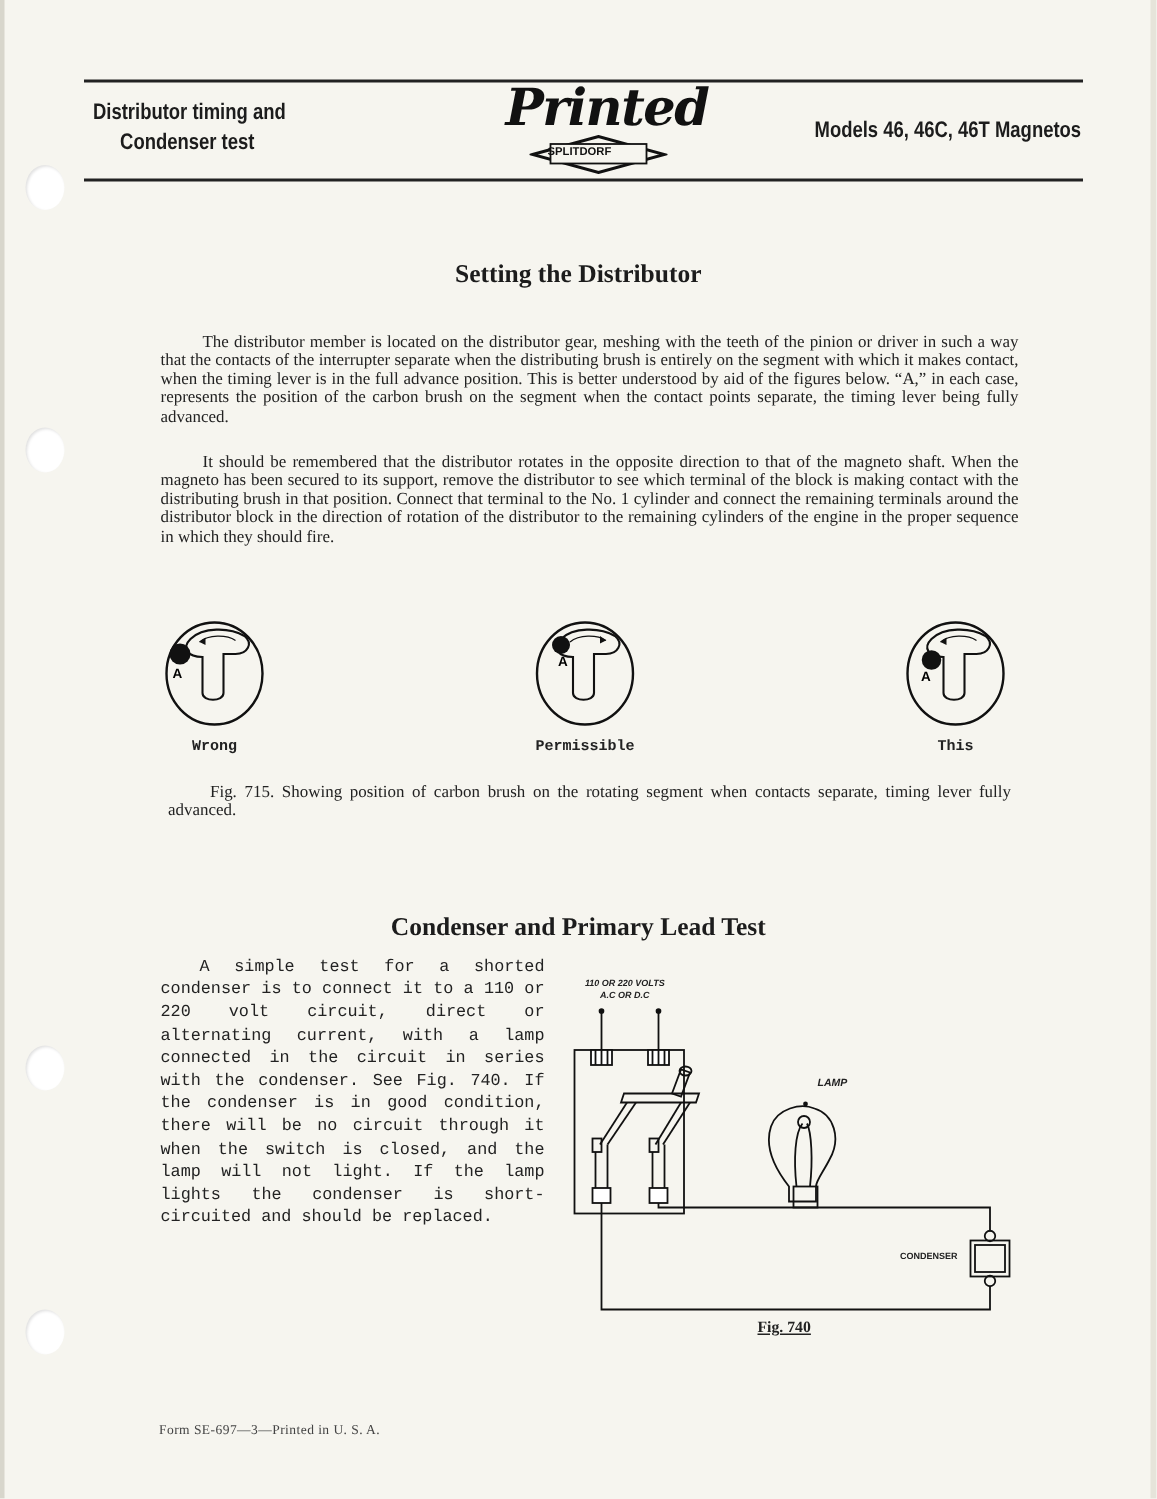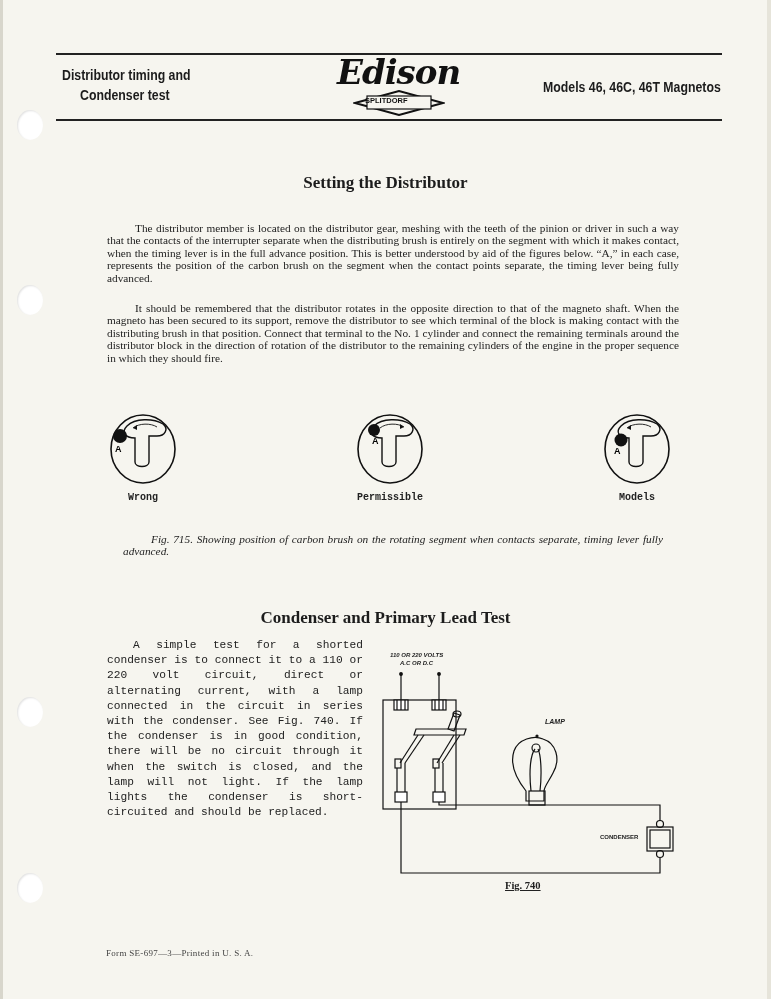--- a/index.html
+++ b/index.html
@@ -48,21 +48,21 @@
     position: absolute; left: 107px; width: 572px;
     font-size: 11.3px; line-height: 12.4px; text-align: justify; color: #222;
   }
   .para p { margin: 0; text-indent: 28px; }
   .fig-block { position: absolute; top: 410px; width: 80px; text-align: center; }
   .fig-label { font-weight: bold; font-size: 10px; margin-top: 2px; color: #222; font-family: Liberation Mono, monospace; }
   .caption {
     position: absolute; left: 107px; top: 517px; width: 572px;
     font-size: 11.3px; line-height: 12.4px; text-align: justify; color: #222;
   }
-  .caption p { margin: 16px; text-indent: 28px; font-style: italic; }
+  .caption p { margin: 5px; text-indent: 28px; }
   .cond-text {
     position: absolute; left: 107px; top: 638px; width: 256px;
     font-size: 11.2px; line-height: 15.2px; text-align: justify; color: #222; font-family: Liberation Mono, monospace;
   }
   .cond-text p { margin: 0 0 9px 0; text-indent: 26px; }
   .circuit { position: absolute; left: 380px; top: 645px; width: 320px; height: 250px; }
   .fig740-label {
     position: absolute; left: 505px; top: 880px;
     font-weight: bold; font-size: 10.5px; color: #222; text-decoration: underline;
   }
@@ -83,21 +83,21 @@
 
 <div class="rule" style="top:53px"></div>
 <div class="rule" style="top:119px"></div>
 
 <div class="hdr-left">
   <div>Distributor timing and</div>
   <div class="l2">Condenser test</div>
 </div>
 
 <div class="logo">
-  <div class="logo-script">Edison</div>
+  <div class="logo-script">Printed</div>
   <svg class="logo-diamond" viewBox="0 0 92 26">
     <polygon points="2,13 46,1 90,13 46,25" fill="none" stroke="#111" stroke-width="2"></polygon>
     <rect x="14" y="6" width="64" height="13" fill="#f6f5ef" stroke="#111" stroke-width="1.2"></rect>
   </svg>
   <div class="logo-sub">SPLITDORF</div>
 </div>
 
 <div class="hdr-right">Models 46, 46C, 46T Magnetos</div>
 
 <div class="section-title" style="top:173px">Setting the Distributor</div>
@@ -135,21 +135,21 @@
 
 <div class="fig-block" style="left:597px">
   <svg width="80" height="76" viewBox="0 0 80 76">
     <ellipse cx="40" cy="39" rx="32" ry="34" fill="none" stroke="#111" stroke-width="1.6"></ellipse>
     <path d="M32,52 L32,28 C22,28 18,22 24,16 C32,8 50,8 60,14 C66,19 62,26 54,26 L46,26 L46,52 C46,58 32,58 32,52 Z" fill="none" stroke="#111" stroke-width="1.4"></path>
     <path d="M54,17 C48,13 36,13 30,18" fill="none" stroke="#111" stroke-width="0.9"></path>
     <polygon points="30,18 34,15 34,20" fill="#111"></polygon>
     <circle cx="24" cy="30" r="6.5" fill="#111"></circle>
     <text x="17" y="44" font-size="9" font-weight="bold" font-family="Liberation Sans, sans-serif">A</text>
   </svg>
-  <div class="fig-label">Models</div>
+  <div class="fig-label">This</div>
 </div>
 
 <div class="caption">
   <p>Fig. 715.  Showing position of carbon brush on the rotating segment when contacts separate, timing lever fully advanced.</p>
 </div>
 
 <div class="section-title" style="top:608px">Condenser and Primary Lead Test</div>
 
 <div class="cond-text">
   <p>A simple test for a shorted condenser is to connect it to a 110 or 220 volt circuit, direct or alternating current, with a lamp connected in the circuit in series with the condenser.  See Fig. 740. If the condenser is in good condition, there will be no circuit through it when the switch is closed, and the lamp will not light.  If the lamp lights the condenser is short-circuited and should be replaced.</p>

